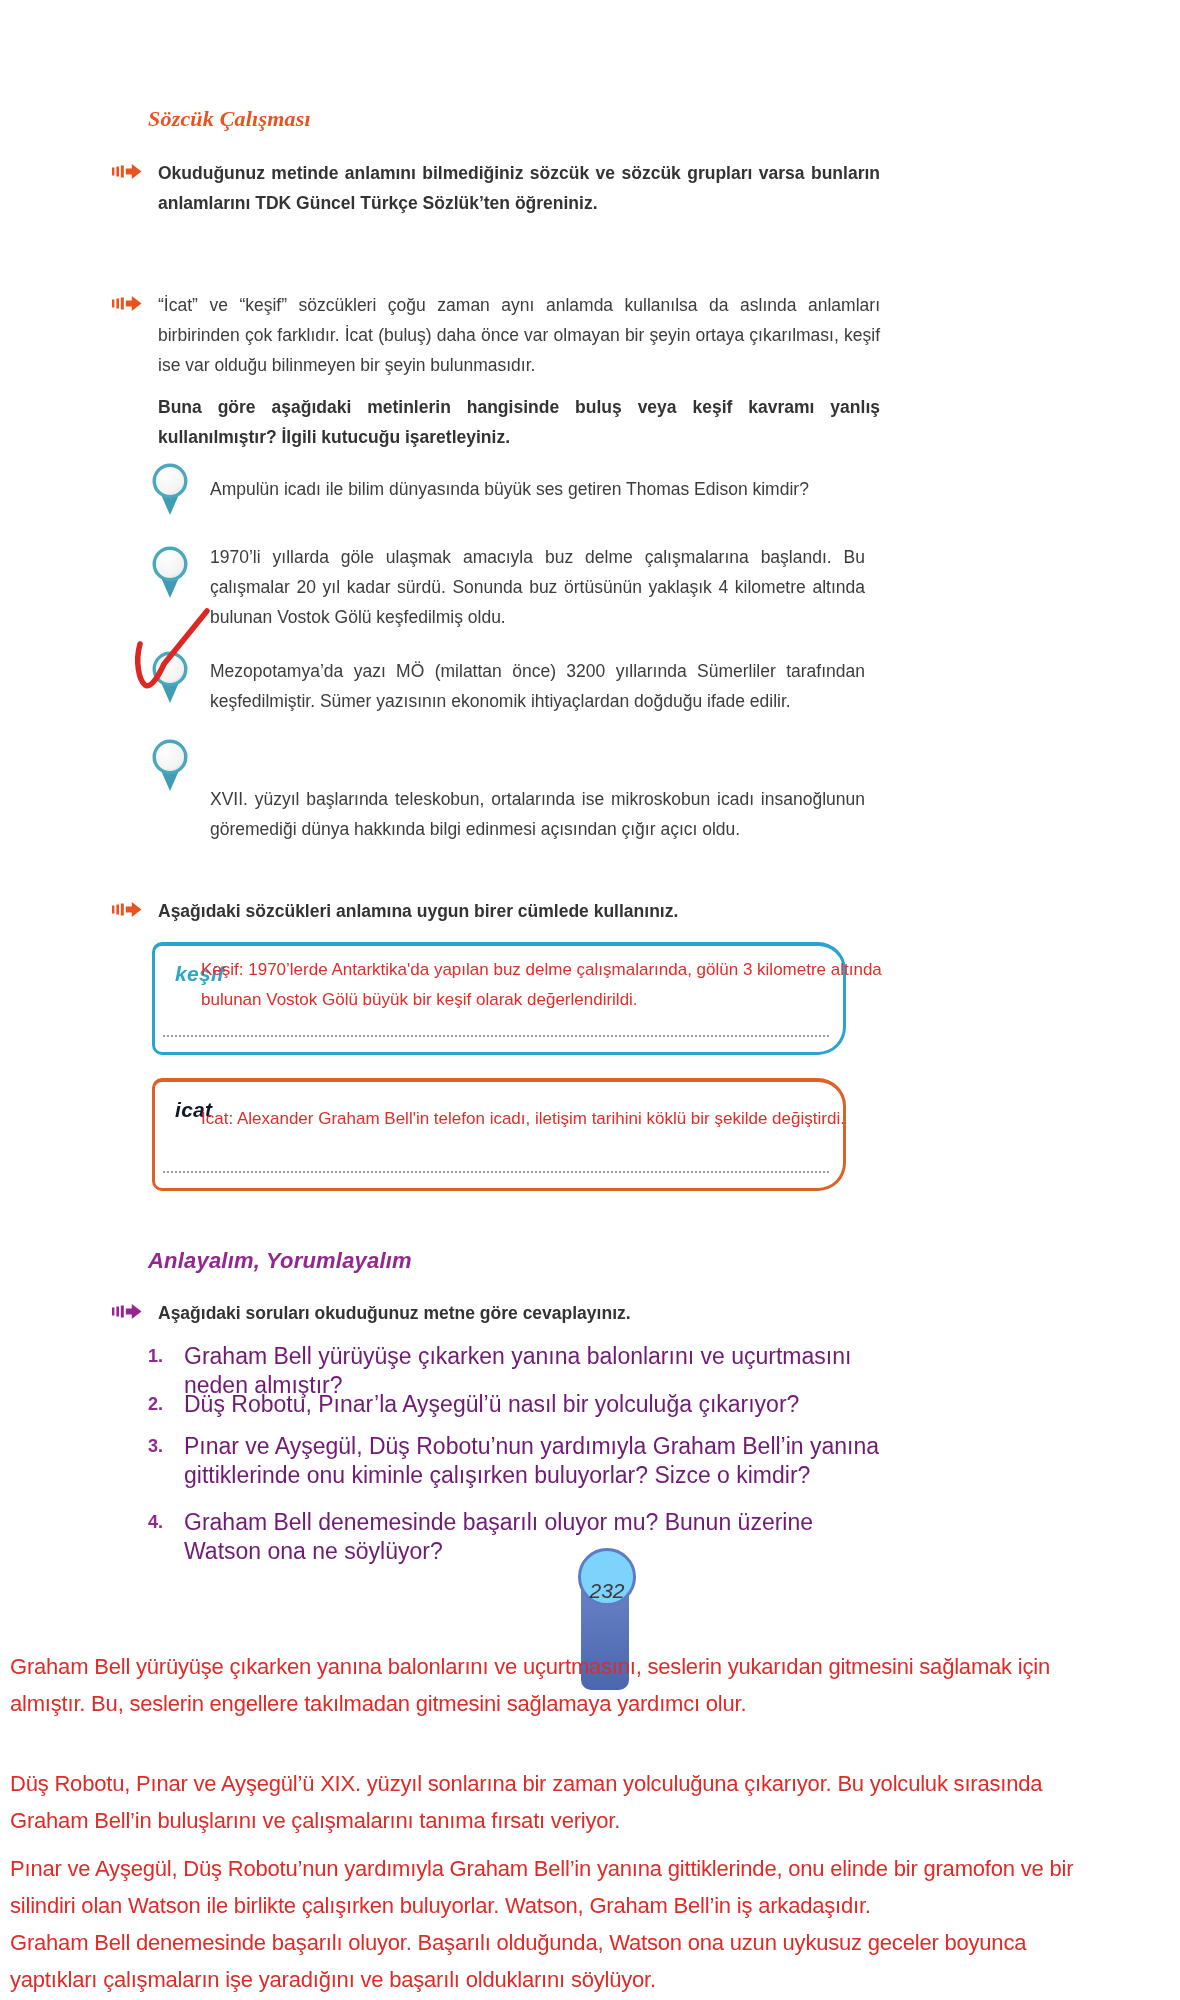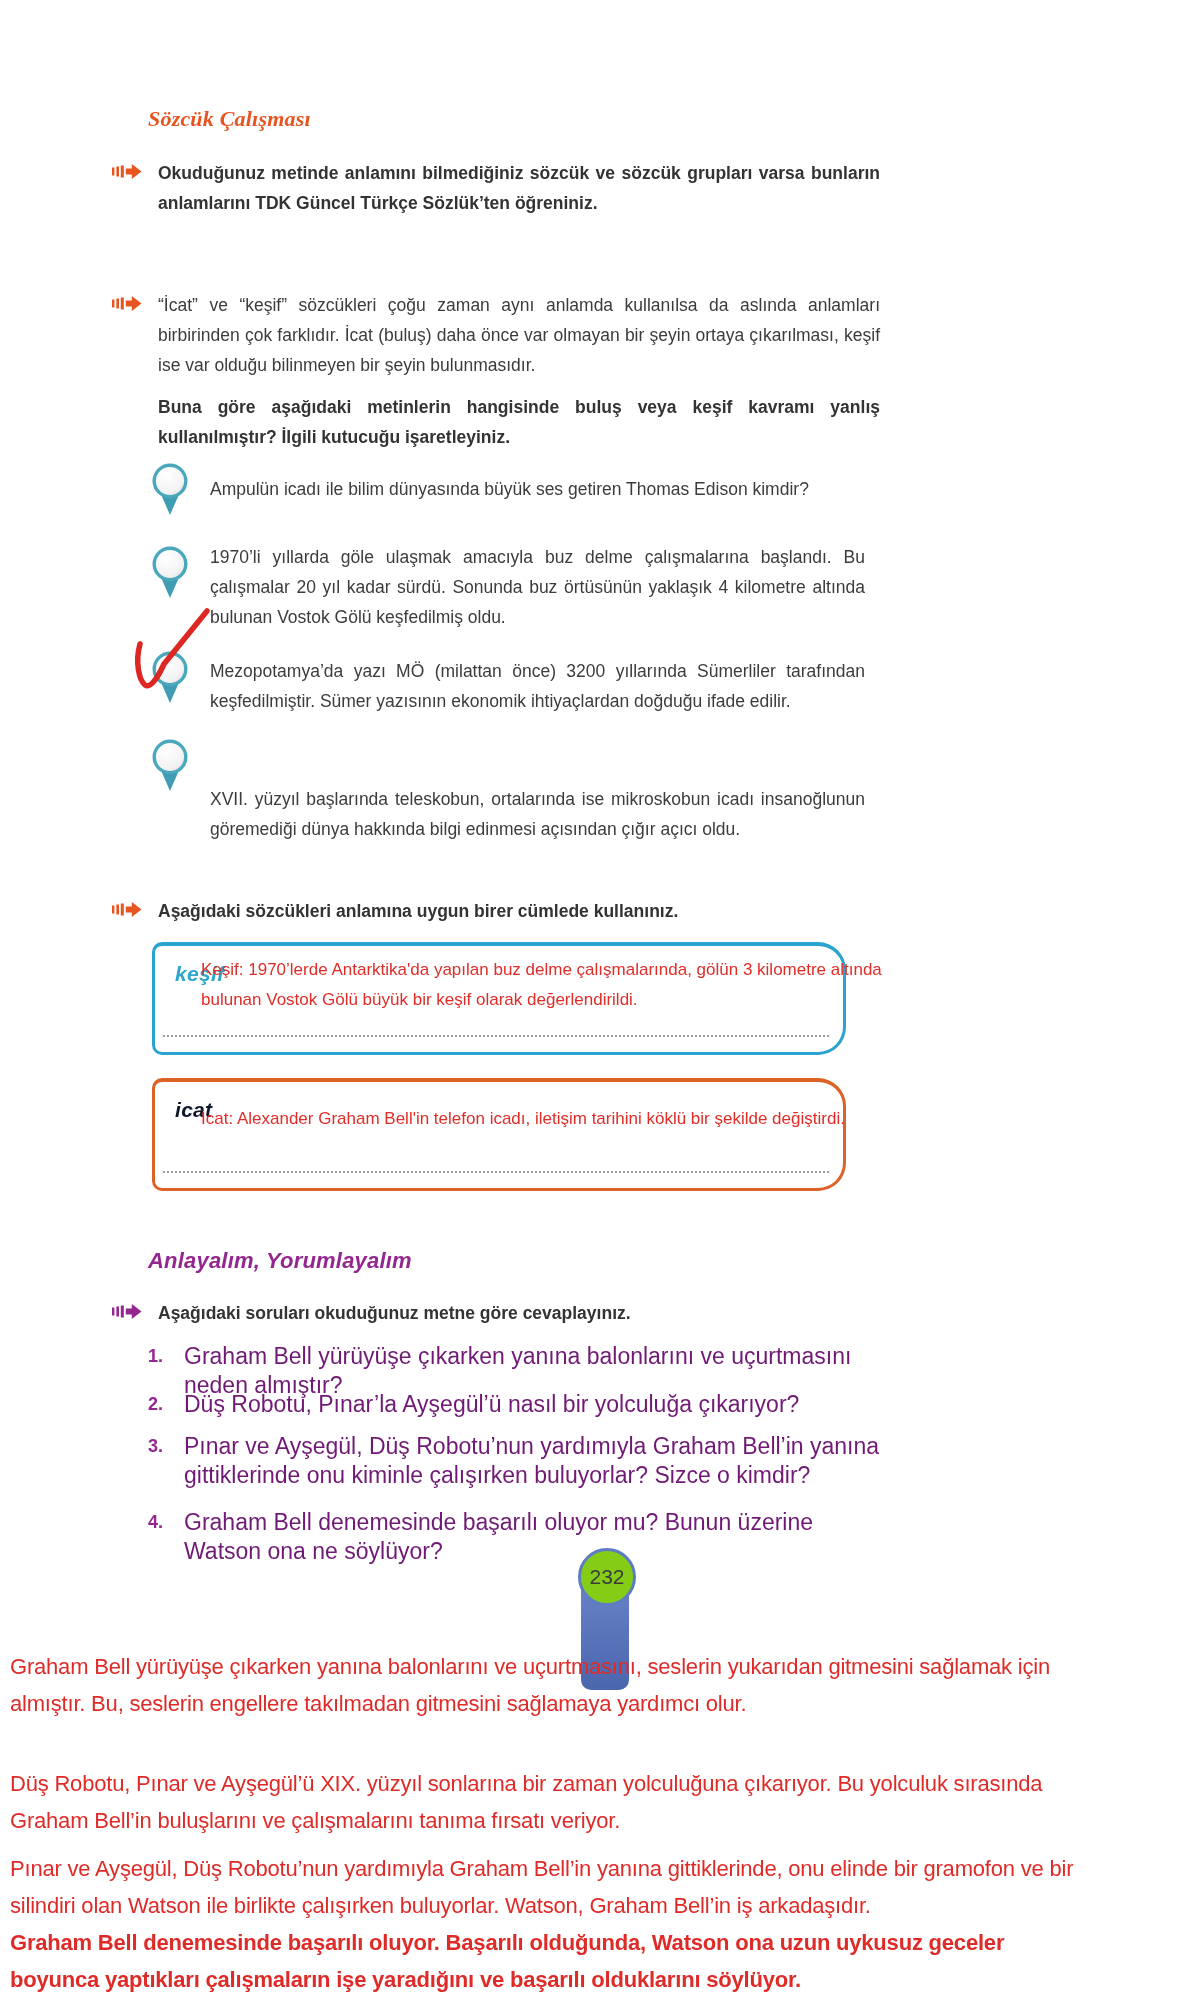--- a/index.html
+++ b/index.html
@@ -24,22 +24,22 @@
   .hand-red{color:#e02d28;}
   .box-answer{position:absolute;left:46px;top:9px;width:700px;font-size:17px;line-height:30px;}
   .nowrap{white-space:nowrap;}
   .dotted{position:absolute;left:8px;right:14px;bottom:15px;border-bottom:2px dotted #9a9a9a;}
   .q-row{position:absolute;display:flex;gap:10px;}
   .q-num{font-size:18px;font-weight:bold;color:#93278f;line-height:29px;flex:0 0 26px;}
   .q-text{font-size:23px;line-height:29px;color:#701a75;width:700px;}
   .ribbon{position:absolute;left:581px;top:1570px;width:48px;height:120px;
           background:linear-gradient(180deg,#6d85ca,#4a66ad);border-radius:4px 4px 10px 10px;}
   .badge-circle{position:absolute;left:578px;top:1548px;width:52px;height:52px;border-radius:50%;
-          background:#84cc16;border:3px solid #5e7bc4;display:flex;align-items:center;
-          justify-content:center;font-size:21px;color:#3a3a3a;}
+          background:#7dd3fc;border:3px solid #5e7bc4;display:flex;align-items:flex-end;
+          justify-content:center;font-size:21px;color:#3a3a3a;font-style:italic;}
   .hand{position:absolute;left:10px;width:1080px;font-size:22px;line-height:37px;
         color:#df2b28;letter-spacing:-0.2px;z-index:5;}
 </style>
 </head>
 <body>
 
 <svg width="0" height="0" style="position:absolute">
   <defs>
     <radialGradient id="pinGrad" cx="38%" cy="30%" r="85%">
       <stop offset="0%" stop-color="#ffffff"></stop>
@@ -183,15 +183,15 @@
   </div>
 
   <div class="ribbon"></div>
   <div class="badge-circle">
     <span>232</span>
   </div>
 
   <div class="hand" style="top:1648px;">Graham Bell yürüyüşe çıkarken yanına balonlarını ve uçurtmasını, seslerin yukarıdan gitmesini sağlamak için almıştır. Bu, seslerin engellere takılmadan gitmesini sağlamaya yardımcı olur.</div>
   <div class="hand" style="top:1742px;margin-top:23px;">Düş Robotu, Pınar ve Ayşegül’ü XIX. yüzyıl sonlarına bir zaman yolculuğuna çıkarıyor. Bu yolculuk sırasında Graham Bell’in buluşlarını ve çalışmalarını tanıma fırsatı veriyor.</div>
   <div class="hand" style="top:1850px;">Pınar ve Ayşegül, Düş Robotu’nun yardımıyla Graham Bell’in yanına gittiklerinde, onu elinde bir gramofon ve bir silindiri olan Watson ile birlikte çalışırken buluyorlar. Watson, Graham Bell’in iş arkadaşıdır.</div>
-  <div class="hand" style="top:1924px;font-weight:bold;">Graham Bell denemesinde başarılı oluyor. Başarılı olduğunda, Watson ona uzun uykusuz geceler boyunca yaptıkları çalışmaların işe yaradığını ve başarılı olduklarını söylüyor.</div>
+  <div class="hand" style="top:1924px;">Graham Bell denemesinde başarılı oluyor. Başarılı olduğunda, Watson ona uzun uykusuz geceler boyunca yaptıkları çalışmaların işe yaradığını ve başarılı olduklarını söylüyor.</div>
 
 </div>
 
 </body></html>

